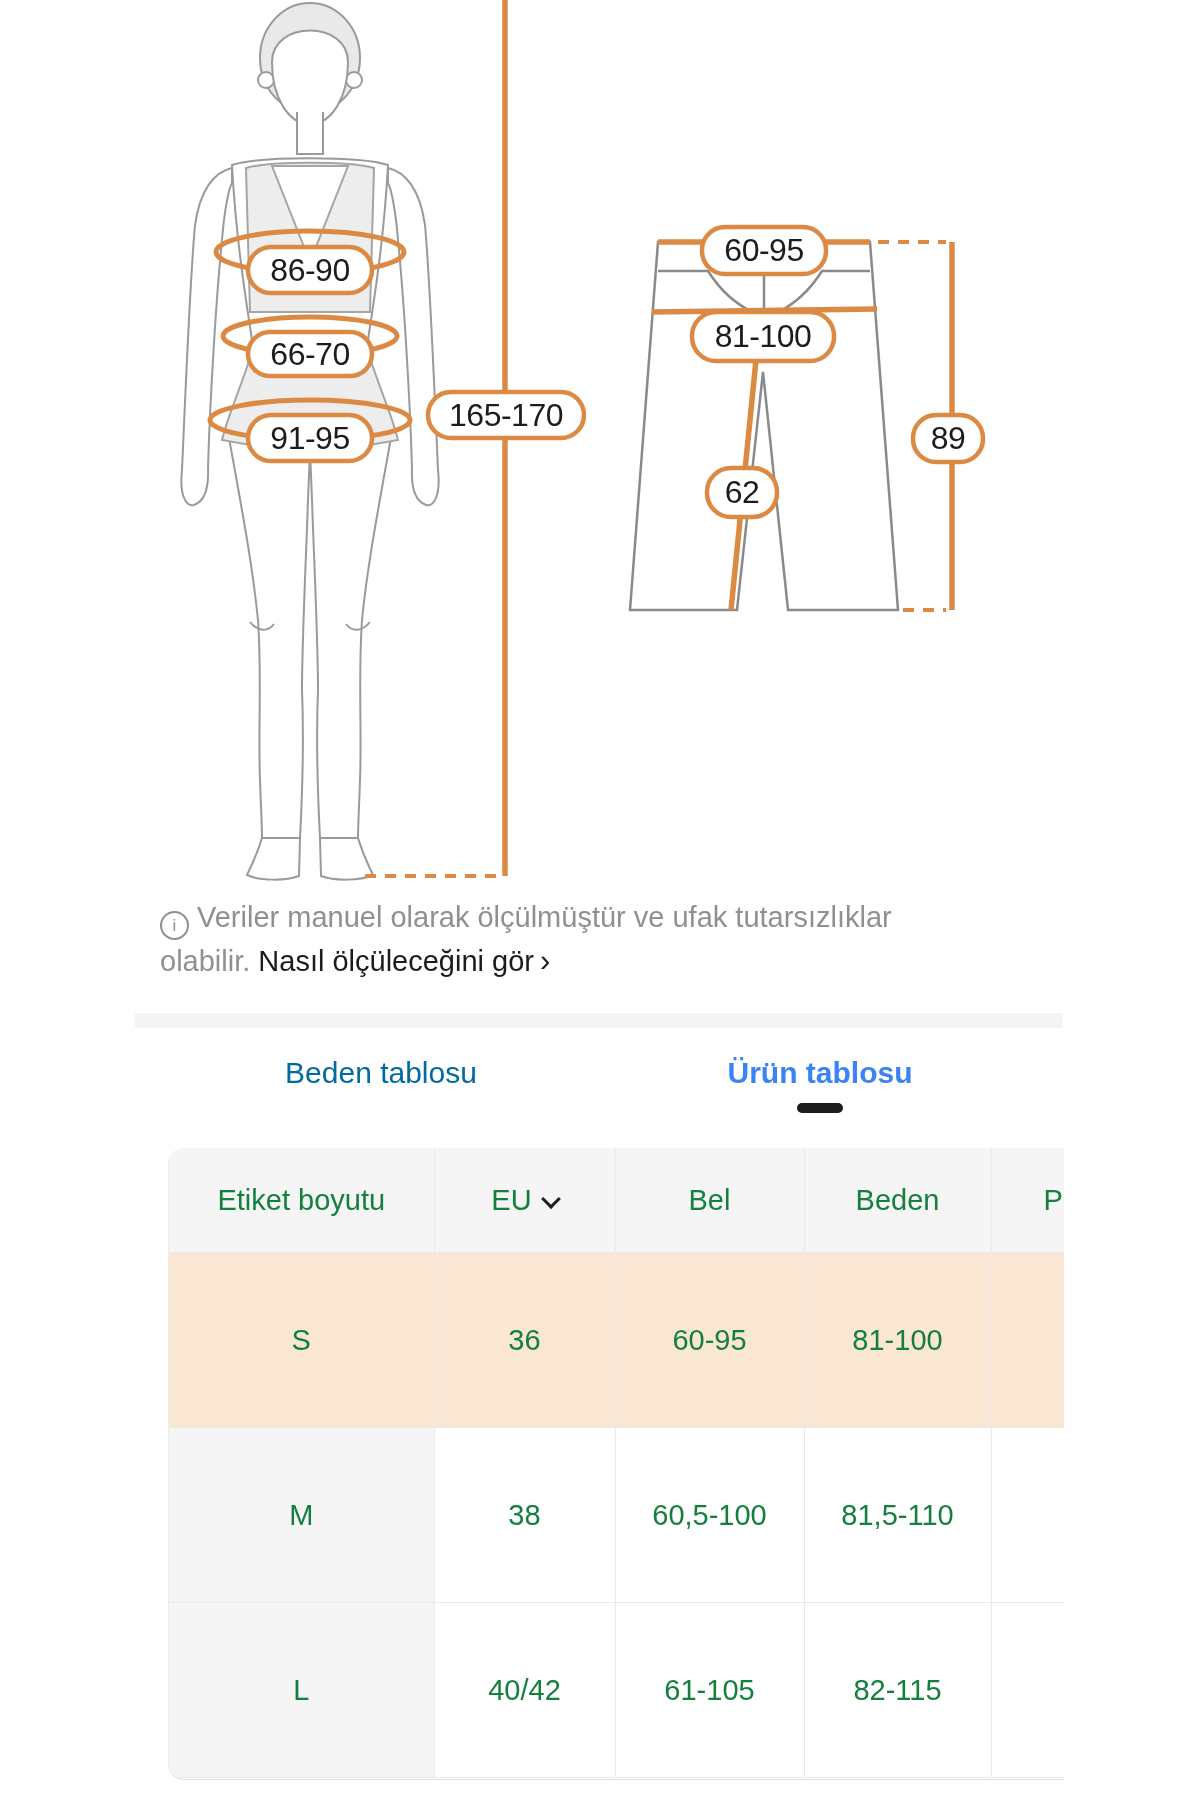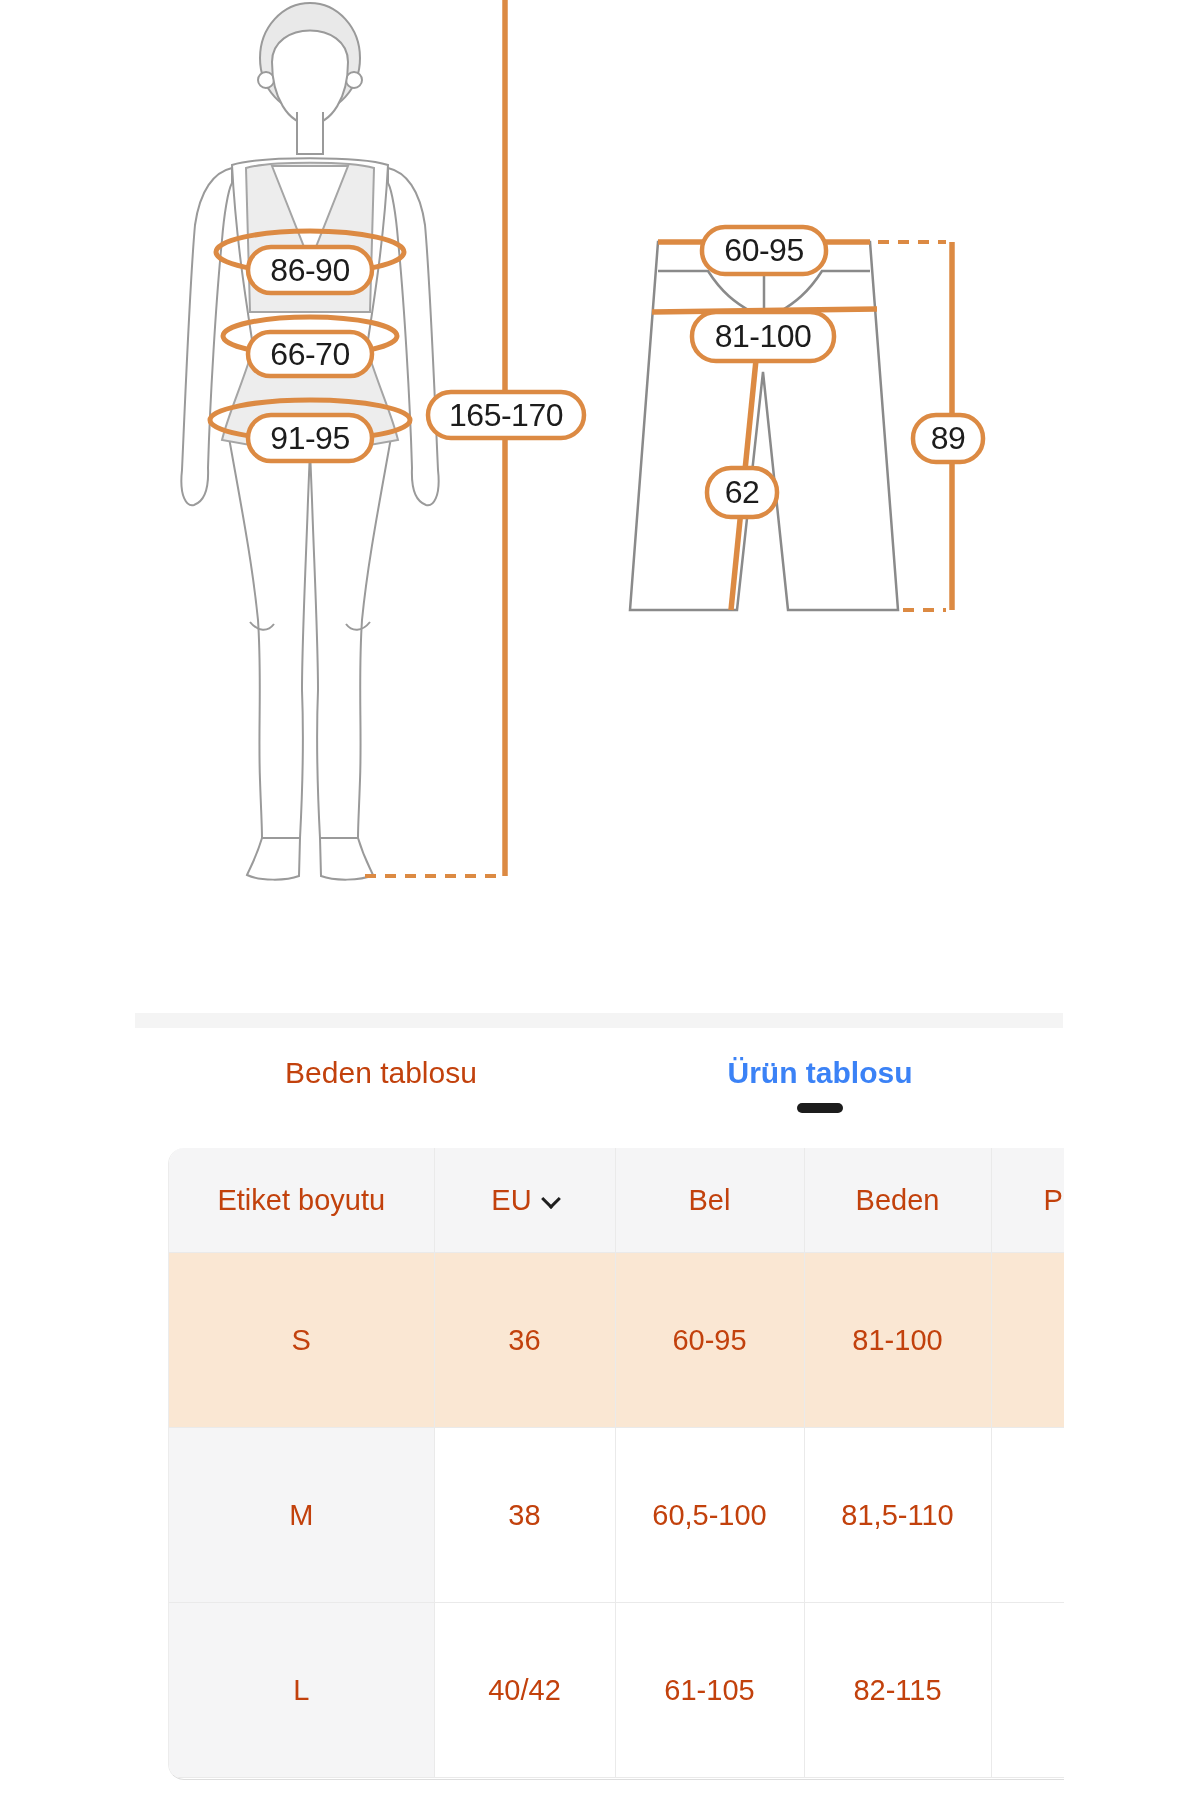--- a/index.html
+++ b/index.html
@@ -22,33 +22,33 @@
     display:inline-flex;align-items:center;justify-content:center;
     width:25px;height:25px;border:2px solid #909090;border-radius:50%;
     font-size:17px;line-height:1;color:#909090;vertical-align:-4px;margin-right:8px;
   }
   .measure-link{color:#1c1c1c;cursor:pointer;}
   .link-chevron{color:#1c1c1c;font-size:31px;margin-left:6px;}
   
   .section-divider{position:absolute;left:135px;top:1013px;width:928px;height:15px;background:#f4f4f4;}
   
   .tab{position:absolute;top:1056px;transform:translateX(-50%);font-size:30px;white-space:nowrap;cursor:pointer;}
-  .tab.inactive{left:381px;color:#c2410c;font-weight:400;}
+  .tab.inactive{left:381px;color:#0369a1;font-weight:400;}
   .tab.active{left:820px;color:#3b82f6;font-weight:700;}
   .tab-underline{position:absolute;left:797px;top:1103px;width:46px;height:10px;border-radius:5px;background:#1c1c1c;}
   
   .table-clip{
     position:absolute;left:168px;top:1148px;width:895px;height:631px;
     overflow:hidden;border-radius:16px 0 0 16px;
     border-left:1px solid #ececec;border-bottom:1px solid #dedede;
   }
   table.size-table{border-collapse:collapse;table-layout:fixed;width:972px;height:630px;}
   .size-table th,.size-table td{
     border:1px solid #eaeaea;text-align:center;vertical-align:middle;
-    font-size:29px;color:#c2410c;padding:0;height:104px;
+    font-size:29px;color:#15803d;padding:0;height:104px;
   }
   .size-table th{background:#f5f5f6;font-weight:500;}
   .size-table td:first-child{background:#f5f5f6;}
   .size-table tr.highlighted td{background:#fae7d3;}
   .size-table th:first-child,.size-table td:first-child{border-left:none;}
   .size-table th{border-top:none;}
   .chev{
     display:inline-block;width:11px;height:11px;
     border-right:3px solid #1f1f1f;border-bottom:3px solid #1f1f1f;
     transform:rotate(45deg);margin-left:12px;vertical-align:4px;
@@ -147,20 +147,24 @@
         <rect x="707" y="468" width="70" height="49" rx="24" fill="#ffffff" stroke="#dc8a43" stroke-width="4.5"></rect>
         <text class="pill-text" x="742" y="503" text-anchor="middle">62</text>
       </g>
       <g>
         <rect x="913" y="415" width="70" height="47" rx="23" fill="#ffffff" stroke="#dc8a43" stroke-width="4.5"></rect>
         <text class="pill-text" x="948" y="449" text-anchor="middle">89</text>
       </g>
     </g>
   </svg>
 
+  <div class="disclaimer">
+    <span class="info-icon">i</span><span>Veriler manuel olarak ölçülmüştür ve ufak tutarsızlıklar olabilir.</span>
+    <span class="measure-link">Nasıl ölçüleceğini gör</span><span class="link-chevron">›</span>
+  </div>
 
   <div class="section-divider"></div>
 
   <div class="tab inactive">Beden tablosu</div>
   <div class="tab active">Ürün tablosu</div>
   <div class="tab-underline"></div>
 
   <div class="table-clip">
     <table class="size-table">
       <colgroup>

